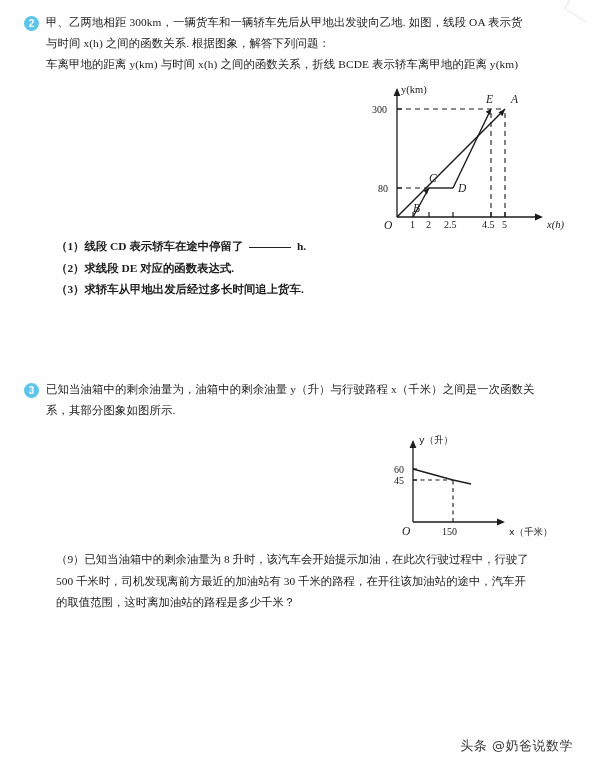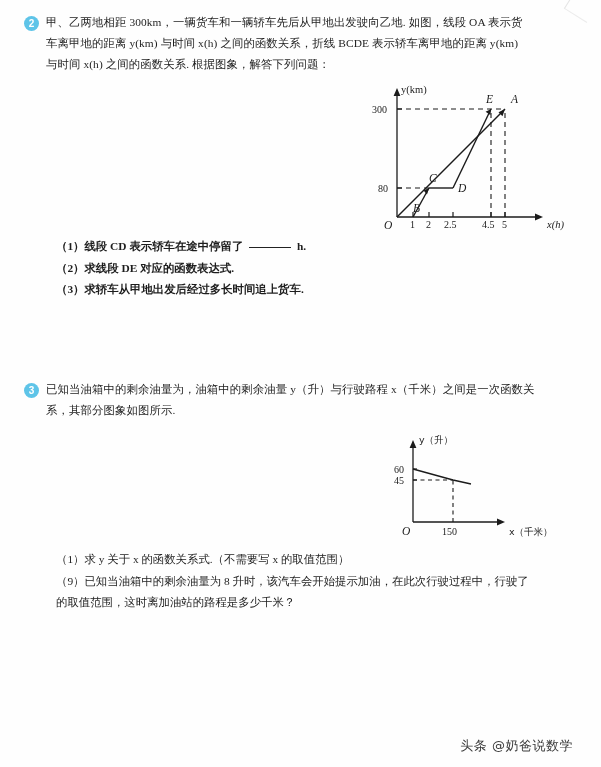--- a/index.html
+++ b/index.html
@@ -132,22 +132,22 @@
 <body>
 
 <div class="page">
 
   <div class="corner-tr"></div>
 
   <div class="qblock" id="q2">
     <div class="qnum">2</div>
     <div class="qbody">
       <span class="ln">甲、乙两地相距 300km，一辆货车和一辆轿车先后从甲地出发驶向乙地. 如图，线段 OA 表示货</span>
+      <span class="ln">与时间 x(h) 之间的函数关系. 根据图象，解答下列问题：</span>
       <span class="ln">车离甲地的距离 y(km) 与时间 x(h) 之间的函数关系，折线 BCDE 表示轿车离甲地的距离 y(km)</span>
-      <span class="ln">与时间 x(h) 之间的函数关系. 根据图象，解答下列问题：</span>
     </div>
   </div>
 
   <div class="fig" id="fig1">
     <svg width="220" height="148" viewBox="0 0 220 148">
 
       <g>
         <line x1="26" y1="141" x2="26" y2="18" stroke="#1b1b1b" stroke-width="1.3"></line>
         <polygon points="26,12 22.6,20 29.4,20" fill="#1b1b1b"></polygon>
         <line x1="26" y1="141" x2="166" y2="141" stroke="#1b1b1b" stroke-width="1.3"></line>
@@ -246,20 +246,20 @@
       <text class="ticknum" x="11" y="56">45</text>
       <text class="ticknum" x="59" y="107">150</text>
 
       <text class="cjk" x="36" y="15">y（升）</text>
       <text class="cjk" x="126" y="107">x（千米）</text>
       <text class="ptlabel" x="19" y="107">O</text>
     </svg>
   </div>
 
   <div class="sublist" id="q3-sub">
-    <span class="subline">（1）求 y 关于 x 的函数关系式.（不需要写 x 的取值范围）</span>
     <span class="subline">（9）已知当油箱中的剩余油量为 8 升时，该汽车会开始提示加油，在此次行驶过程中，行驶了</span>
+    <span class="subline">500 千米时，司机发现离前方最近的加油站有 30 千米的路程，在开往该加油站的途中，汽车开</span>
     <span class="subline">的取值范围，这时离加油站的路程是多少千米？</span>
   </div>
 
   <div class="watermark">头条 @奶爸说数学</div>
 
 </div>
 
 </body></html>

